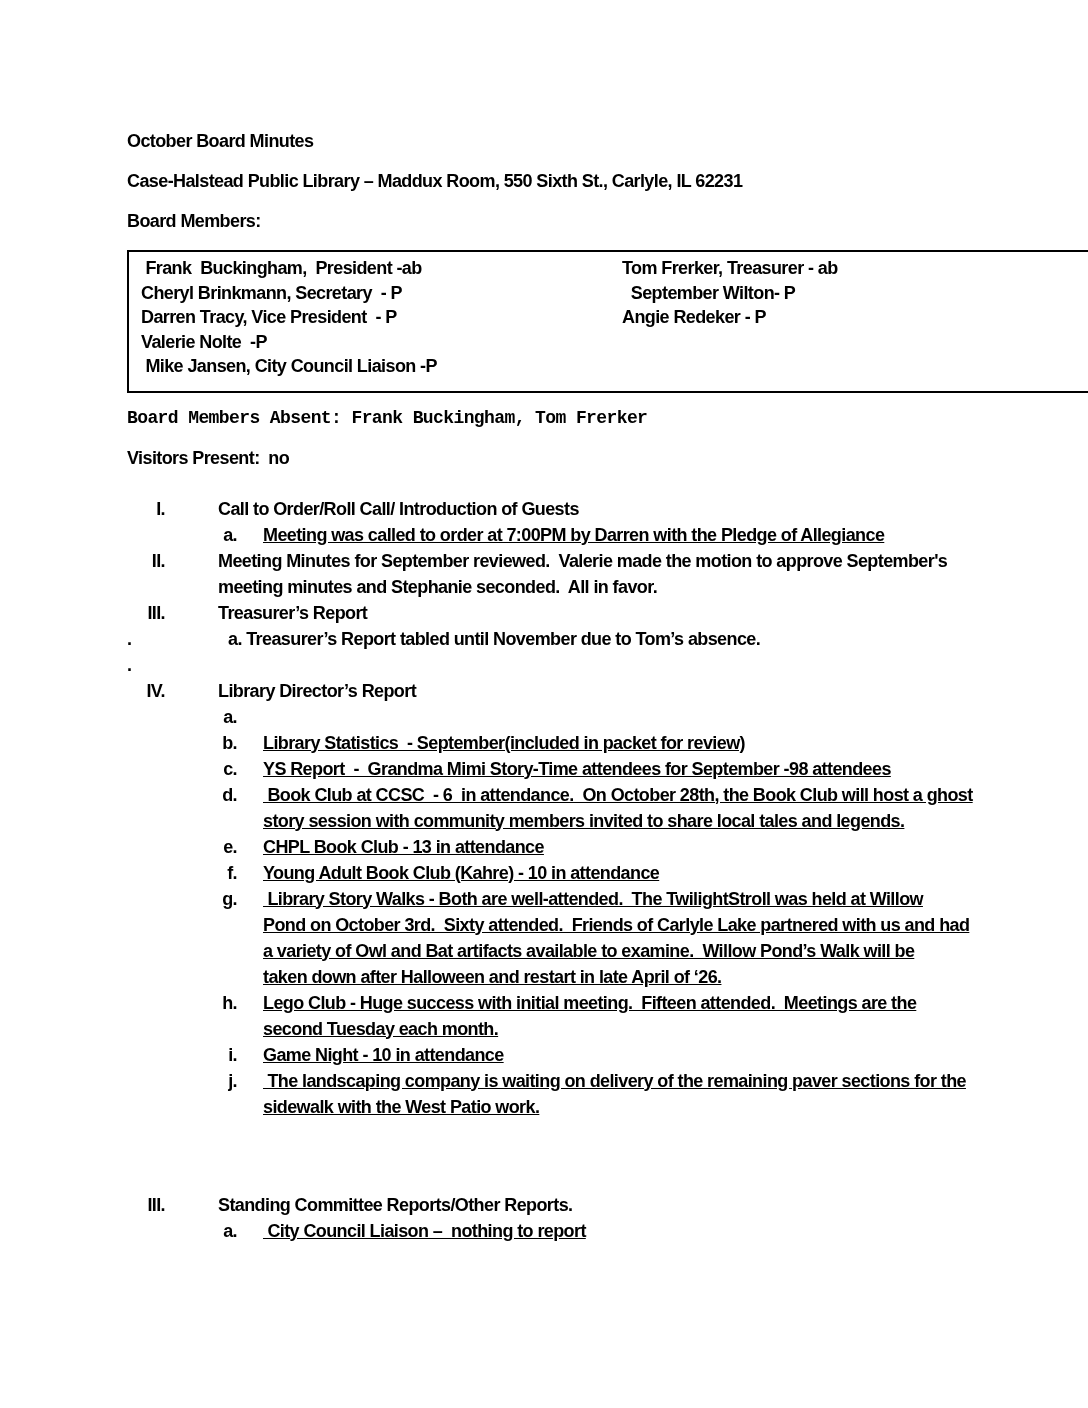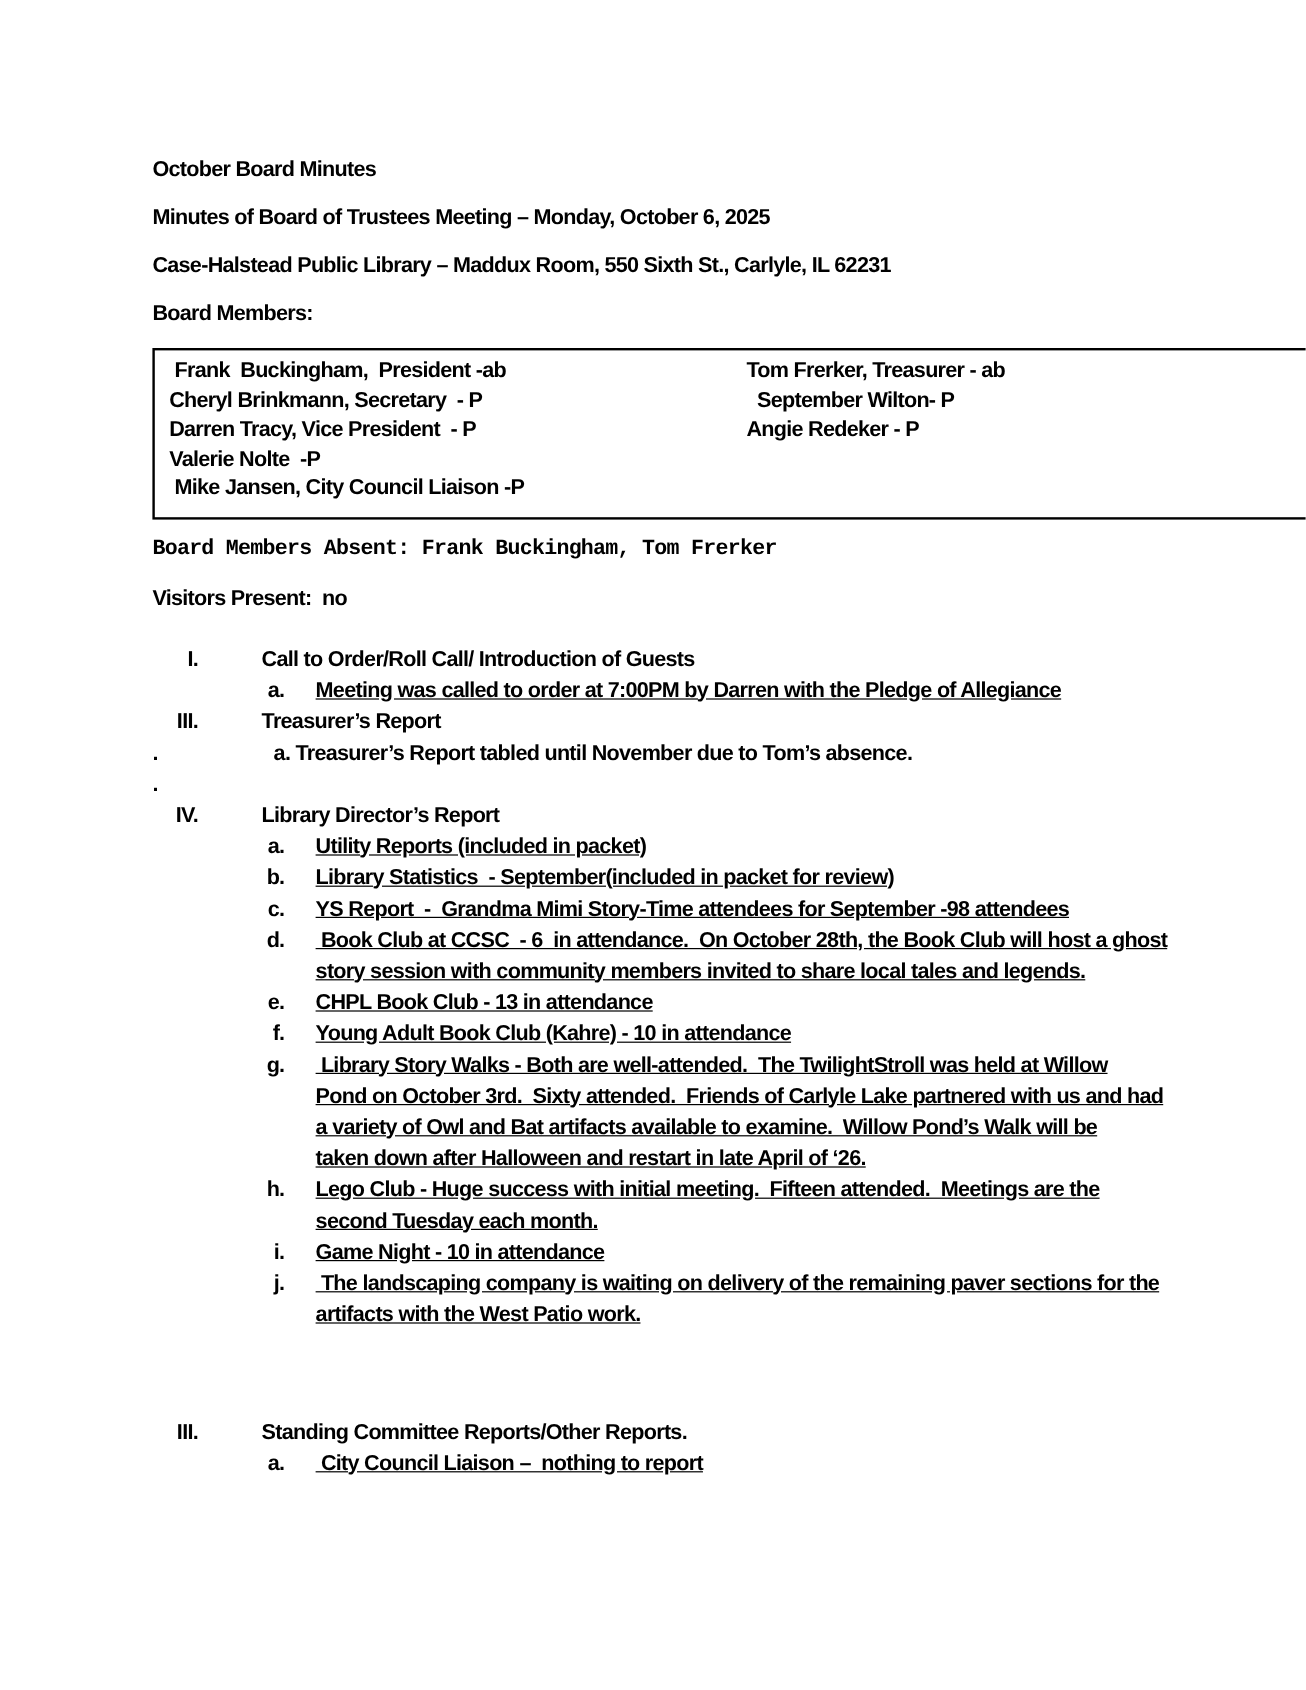--- a/index.html
+++ b/index.html
@@ -32,21 +32,20 @@
   .row.l2 .text{margin-left:26px;text-decoration:underline;}
   .row.l0 .marker{width:8px;text-align:left;}
   .row.l0 .text{margin-left:93px;}
   .row.gap-before{margin-top:72px;}
 </style>
 </head>
 <body>
 
 <div class="page">
   <p class="para">October Board Minutes</p>
-  <p class="para">Minutes of Board of Trustees Meeting – Monday, October 6, 2025</p>
   <p class="para">Case-Halstead Public Library – Maddux Room, 550 Sixth St., Carlyle, IL 62231</p>
   <p class="para">Board Members:</p>
 
   <div class="members-box">
     <div class="member-col left" id="members-left"><div class="member-row"> Frank  Buckingham,  President -ab</div><div class="member-row">Cheryl Brinkmann, Secretary  - P</div><div class="member-row">Darren Tracy, Vice President  - P</div><div class="member-row">Valerie Nolte  -P</div><div class="member-row"> Mike Jansen, City Council Liaison -P</div></div>
     <div class="member-col right" id="members-right"><div class="member-row">Tom Frerker, Treasurer - ab</div><div class="member-row">  September Wilton- P</div><div class="member-row">Angie Redeker - P</div></div>
   </div>
 
   <p class="para absent-line">Board Members Absent: Frank Buckingham, Tom Frerker</p>
   <p class="para visitors-line">Visitors Present:  no</p>
@@ -54,38 +53,42 @@
   <div class="agenda" id="agenda">
       <div class="row l1">
         <span class="marker">I.</span>
         <span class="text">Call to Order/Roll Call/ Introduction of Guests</span>
       </div>
       <div class="row l2">
         <span class="marker">a.</span>
         <span class="text">Meeting was called to order at 7:00PM by Darren with the Pledge of Allegiance</span>
       </div>
       <div class="row l1">
+        <span class="marker">II.</span>
+        <span class="text">Meeting Minutes for September reviewed.  Valerie made the motion to approve September's
+meeting minutes and Stephanie seconded.  All in favor.</span>
+      </div>
+      <div class="row l1">
         <span class="marker">III.</span>
         <span class="text">Treasurer’s Report</span>
       </div>
       <div class="row l0">
         <span class="marker">.</span>
         <span class="text">a. Treasurer’s Report tabled until November due to Tom’s absence.</span>
       </div>
       <div class="row l0">
         <span class="marker">.</span>
         <span class="text"></span>
       </div>
       <div class="row l1">
         <span class="marker">IV.</span>
         <span class="text">Library Director’s Report</span>
       </div>
       <div class="row l2">
         <span class="marker">a.</span>
-        <span class="text">Utility Reports (included in packet)</span>
       </div>
       <div class="row l2">
         <span class="marker">b.</span>
         <span class="text">Library Statistics  - September(included in packet for review)</span>
       </div>
       <div class="row l2">
         <span class="marker">c.</span>
         <span class="text">YS Report  -  Grandma Mimi Story-Time attendees for September -98 attendees</span>
       </div>
       <div class="row l2">
@@ -113,21 +116,21 @@
         <span class="text">Lego Club - Huge success with initial meeting.  Fifteen attended.  Meetings are the
 second Tuesday each month.</span>
       </div>
       <div class="row l2">
         <span class="marker">i.</span>
         <span class="text">Game Night - 10 in attendance</span>
       </div>
       <div class="row l2">
         <span class="marker">j.</span>
         <span class="text"> The landscaping company is waiting on delivery of the remaining paver sections for the
-artifacts with the West Patio work.</span>
+sidewalk with the West Patio work.</span>
       </div>
       <div class="row l1 gap-before">
         <span class="marker">III.</span>
         <span class="text">Standing Committee Reports/Other Reports.</span>
       </div>
       <div class="row l2">
         <span class="marker">a.</span>
         <span class="text"> City Council Liaison –  nothing to report</span>
       </div>
     </div>

